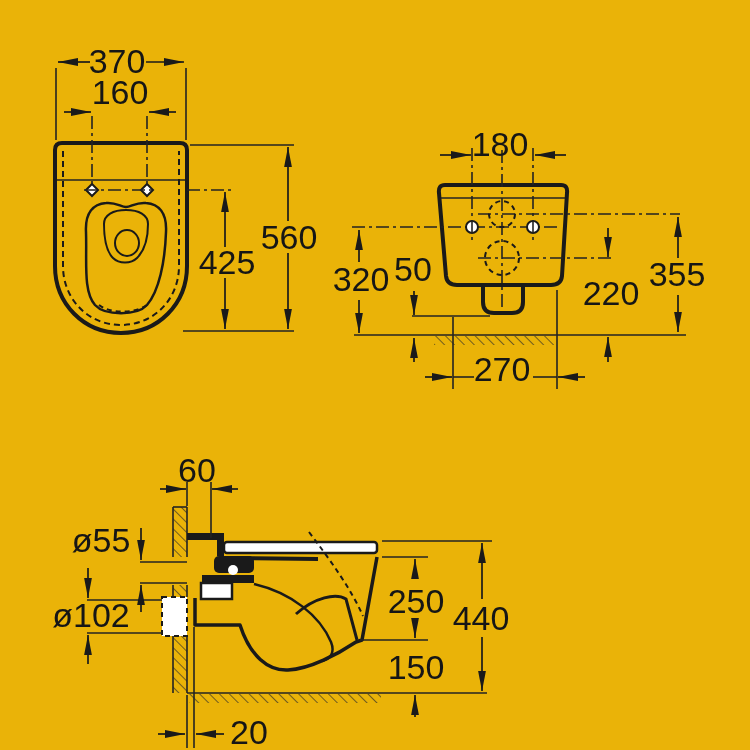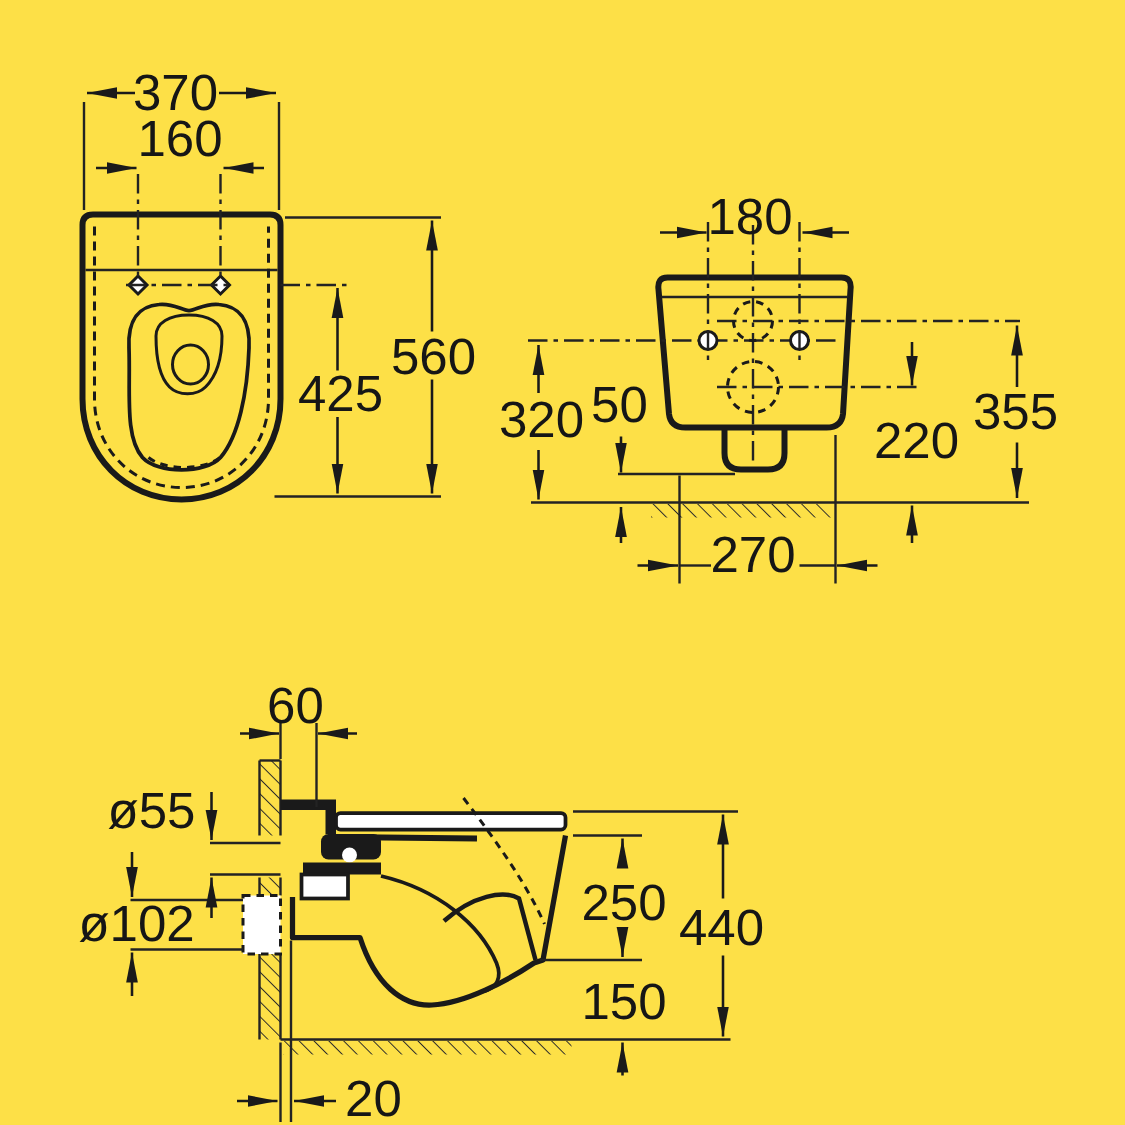--- a/index.html
+++ b/index.html
@@ -1,16 +1,16 @@
 <!DOCTYPE html>
 <html><head>
 <meta charset="utf-8">
 <style>
   html,body{margin:0;padding:0;background:#ffffff;}
-  .canvas{position:relative;width:750px;height:750px;background:#fde047;overflow:hidden;
+  .canvas{position:relative;width:750px;height:750px;background:#eab308;overflow:hidden;
           font-family:"Liberation Sans",sans-serif;}
   svg{display:block;}
   .t15{stroke:#232323;stroke-width:1.6;fill:none;stroke-linecap:butt;}
   .t2 {stroke:#1a1a1a;stroke-width:2;fill:none;}
   .t25{stroke:#1a1a1a;stroke-width:2.5;fill:none;}
   .t3 {stroke:#1a1a1a;stroke-width:3;fill:none;}
   .t35{stroke:#1a1a1a;stroke-width:3.5;fill:none;stroke-linejoin:round;}
   .t4 {stroke:#1a1a1a;stroke-width:4;fill:none;stroke-linejoin:round;}
   .dash{stroke-dasharray:6 4;}
   .dash2{stroke-dasharray:5 4;}

